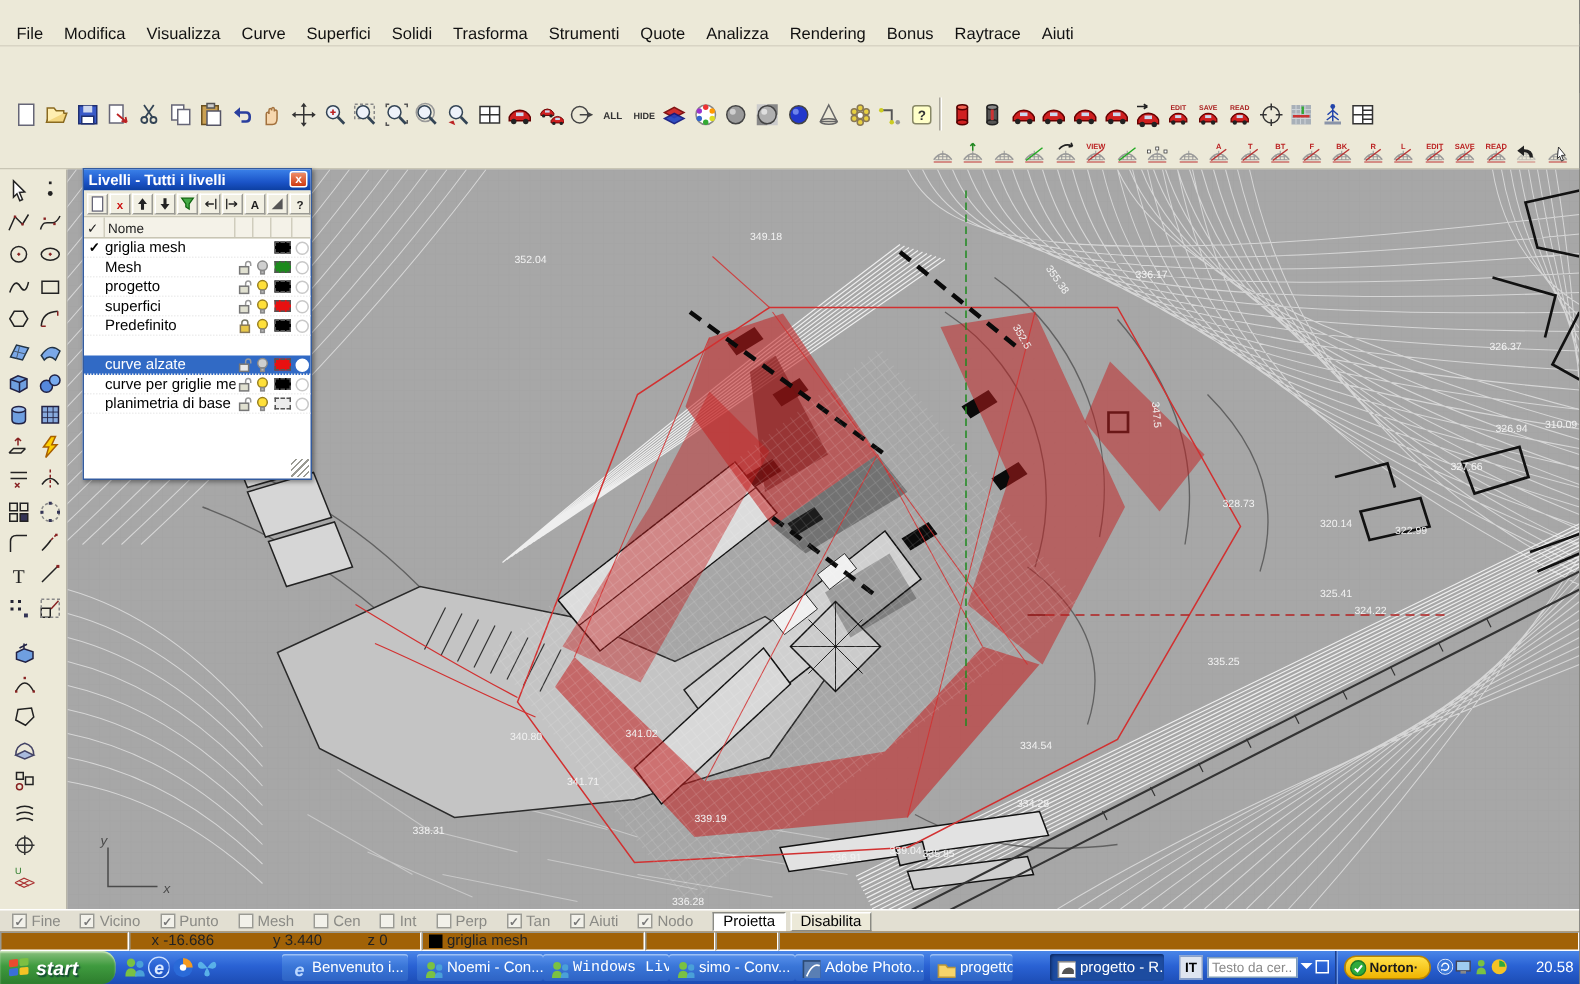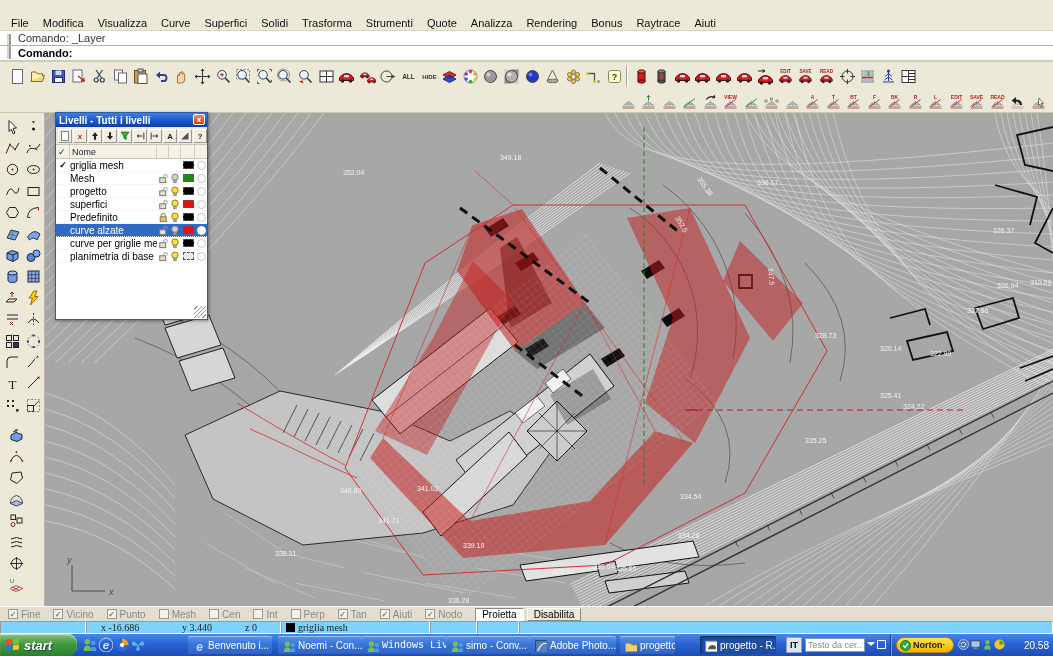--- a/index.html
+++ b/index.html
@@ -47,37 +47,37 @@
   .paltitle{height:14px;background:linear-gradient(180deg,#3a80e8,#1b54c8 60%,#0c3ea0);
     color:#fff;font-weight:bold;font-size:10px;display:flex;align-items:center;padding:0 3px;}
   .palclose{position:absolute;right:2px;top:1px;width:12px;height:11px;border:1px solid #fff;border-radius:2px;
     background:linear-gradient(180deg,#ee8f6a,#cf3a12);color:#fff;font-size:8px;line-height:9px;text-align:center;font-weight:bold;}
   .paltools{height:18px;background:#ece9d8;border-bottom:1px solid #c8c5b4;display:flex;align-items:center;padding-left:2px;gap:1px;}
   .palbtn{width:14px;height:14px;background:#f1efe2;border:1px solid;border-color:#fff #9a9a93 #9a9a93 #fff;
     display:flex;align-items:center;justify-content:center;font-size:8px;color:#222;}
   .palhead{height:14px;display:flex;border-bottom:1px solid #c8c5b4;background:#f4f2e8;font-size:9px;color:#222;align-items:center;}
   .palhead .hc{border-right:1px solid #d0cdbd;height:100%;display:flex;align-items:center;padding-left:2px;}
   .lrow{height:13px;display:flex;align-items:center;font-size:10px;color:#000;}
-  .lrow.sel{background:#316ac5;color:#fff;}
+  .lrow.sel{background:#316ac5;color:#fff;margin-top:13px;}
   .lc{flex:none;display:flex;align-items:center;justify-content:center;}
   .sw{width:11px;height:8px;border:1px dashed #555;}
   .matc{width:9px;height:9px;border-radius:50%;border:1px solid #c8c8c8;}
   .lrow.sel .matc{background:#fff;border-color:#fff;}
   .palgrip{position:absolute;right:1px;bottom:1px;width:12px;height:12px;
     background:repeating-linear-gradient(135deg,#fff 0 2px,#9a9a93 2px 3px);}
   
   .osnap{left:0;top:606px;width:1053px;height:15px;background:#e2dfd2;border-top:1px solid #fff;
     display:flex;align-items:center;padding-left:8px;}
   .osn{display:flex;align-items:center;margin-right:13px;color:#8a8a85;font-size:10px;}
   .cb{width:10px;height:10px;border:1px solid #9a9a93;background:#f2f1ea;margin-right:3px;
     font-size:8px;line-height:9px;text-align:center;color:#777;font-weight:bold;}
   .osbtn{height:13px;padding:0 6px;font-size:10px;color:#000;display:flex;align-items:center;margin-right:3px;}
   .osbtn.pressed{background:#fff;border:1px solid;border-color:#8a8a83 #fff #fff #8a8a83;}
   .osbtn.raised{background:#ece9d8;border:1px solid;border-color:#fff #8a8a83 #8a8a83 #fff;}
-  .statusbar{left:0;top:621px;width:1053px;height:13px;background:#7dd3fc;display:flex;font-size:10px;color:#222;font-family:Liberation Serif, serif;}
+  .statusbar{left:0;top:621px;width:1053px;height:13px;background:#a16207;display:flex;font-size:10px;color:#222;}
   .sp{border:1px solid;border-color:#9a9a93 #fff #fff #9a9a93;height:13px;display:flex;align-items:center;}
   
   .taskbar{left:0;top:634px;width:1053px;height:22px;
     background:linear-gradient(180deg,#4a86e8,#2a62d4 45%,#1c4cb4);}
   .startbtn{position:absolute;left:0;top:0;height:22px;width:77px;border-radius:0 9px 9px 0;
     background:linear-gradient(180deg,#8cc07f,#3f9b3f 45%,#2d7d2d);display:flex;align-items:center;
     padding-left:5px;color:#fff;font-weight:bold;font-style:italic;font-size:13px;
     text-shadow:1px 1px 1px #143;box-shadow:inset 0 1px 1px #cfe8c0;}
   .qicon{position:absolute;top:3px;width:15px;height:15px;}
   .taskbtn{position:absolute;top:2px;height:18px;border-radius:2px;color:#fff;font-size:10px;
@@ -113,31 +113,20 @@
       <span class="menu-item">Trasforma</span>
       <span class="menu-item">Strumenti</span>
       <span class="menu-item">Quote</span>
       <span class="menu-item">Analizza</span>
       <span class="menu-item">Rendering</span>
       <span class="menu-item">Bonus</span>
       <span class="menu-item">Raytrace</span>
       <span class="menu-item">Aiuti</span>
     </div>
 
-  <div class="abs cmdarea">
-    <div class="cmdgrip"></div>
-    <div class="cmdline1">Comando: _Layer</div>
-    <div class="cmddiv"></div>
-    <div class="cmdline2">Comando:</div>
-    <div class="spin" style="left:1033px;top:33px;">▲</div>
-    <div class="spin" style="left:1033px;top:42px;">▼</div>
-    <div class="hbtn" style="left:984px;top:47px;">⋮</div>
-    <div class="hbtn" style="left:999px;top:47px;">◂</div>
-    <div class="hbtn" style="left:1034px;top:47px;">▸</div>
-  </div>
 
   <div class="abs toolband" id="toolband">
       <div class="tbtn" style="left: 7px;">
         <svg width="17" height="17" viewBox="0 0 17 17">
           <rect x="3.5" y="1.5" width="10" height="14" fill="#fff" stroke="#667"></rect>
         </svg>
       </div>
       <div class="tbtn" style="left: 27.6px;">
         <svg width="17" height="17" viewBox="0 0 17 17">
           <path d="M2 13.5 L4.2 7.5 H15.5 L13.3 13.5 Z" fill="#f3d67f" stroke="#8a6a20"></path>

